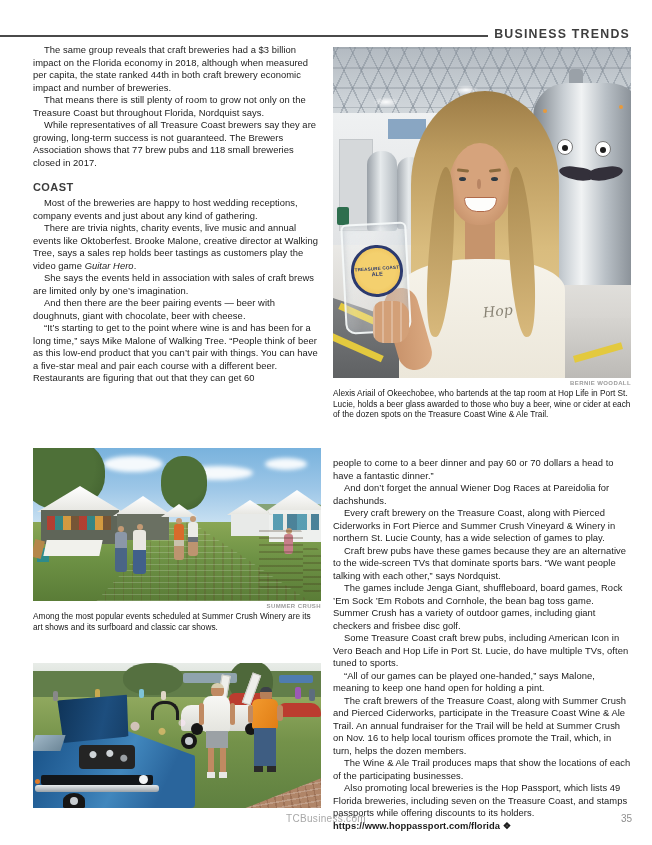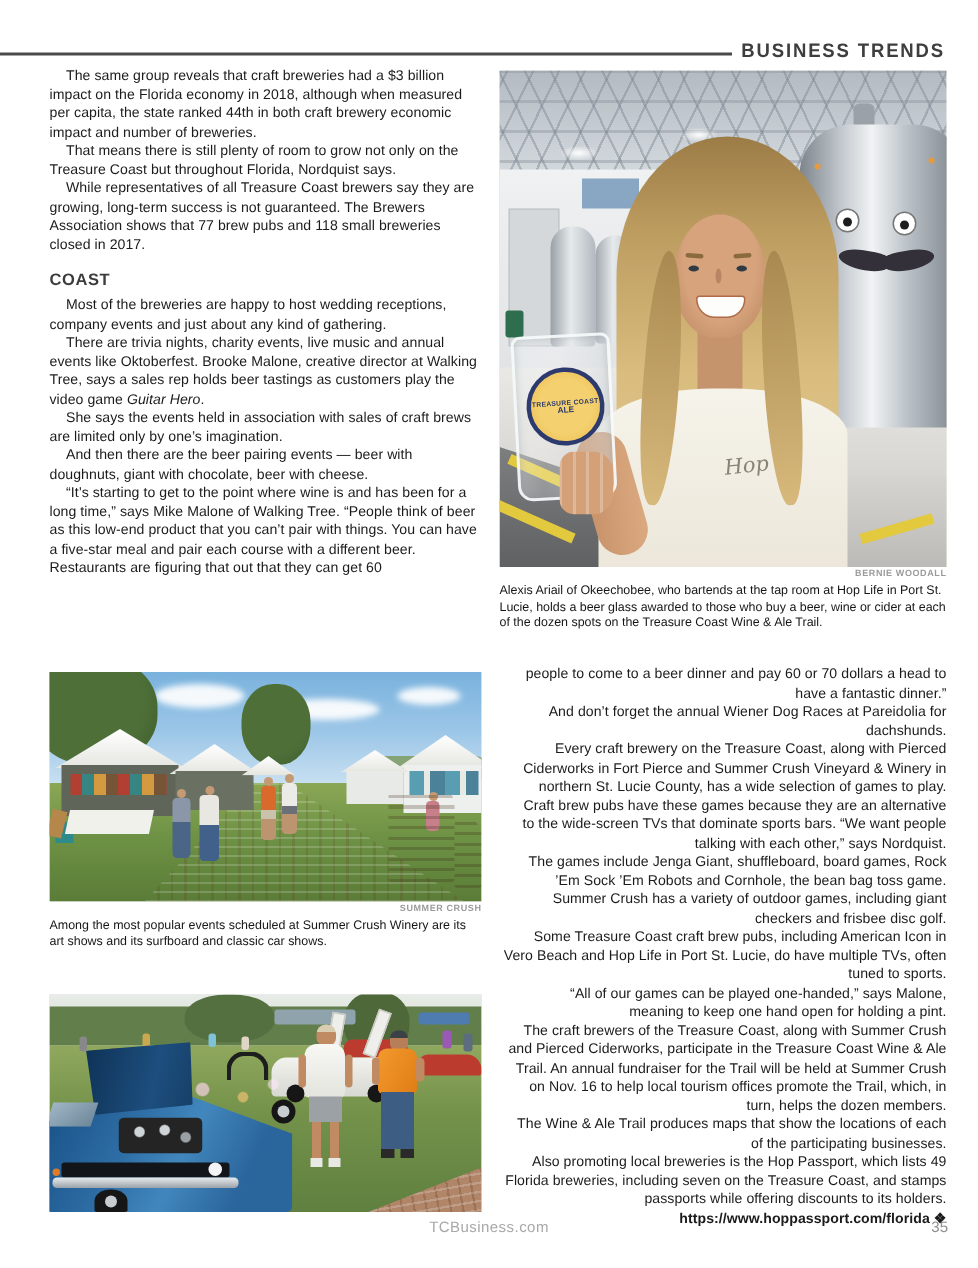--- a/index.html
+++ b/index.html
@@ -12,21 +12,21 @@
   .hdr-title{position:absolute;top:26px;right:22px;font-size:13px;font-weight:bold;color:#3e3e3e;
              letter-spacing:1.3px;transform:scaleX(.95);transform-origin:right center;white-space:nowrap;}
 
   
   .col{position:absolute;}
   .col p{margin:0;font-size:9.4px;line-height:12.5px;color:#1b1b1b;letter-spacing:.05px;}
   .col p.ind{text-indent:11px;}
   .it{font-style:italic;}
   .bd{font-weight:bold;}
   #left-col{left:33px;top:44px;width:288px;}
-  #right-col{left:333px;top:443px;width:298px;text-align:right;}
+  #right-col{left:333px;top:457px;width:298px;}
   .events-h{font-size:11px;font-weight:bold;color:#3c3c3c;letter-spacing:.4px;margin:12px 0 4px 0;}
 
   
   .photo{position:absolute;overflow:hidden;background:#d8d8d4;}
   #photo1{left:333px;top:47px;width:298px;height:331px;}
   #photo2{left:33px;top:448px;width:288px;height:153px;}
   #photo3{left:33px;top:663px;width:288px;height:145px;}
   .credit{position:absolute;font-size:6px;font-weight:bold;color:#9b9b9b;letter-spacing:.4px;text-align:right;}
   #credit1{left:333px;top:380px;width:298px;}
   #credit2{left:33px;top:603px;width:288px;}

